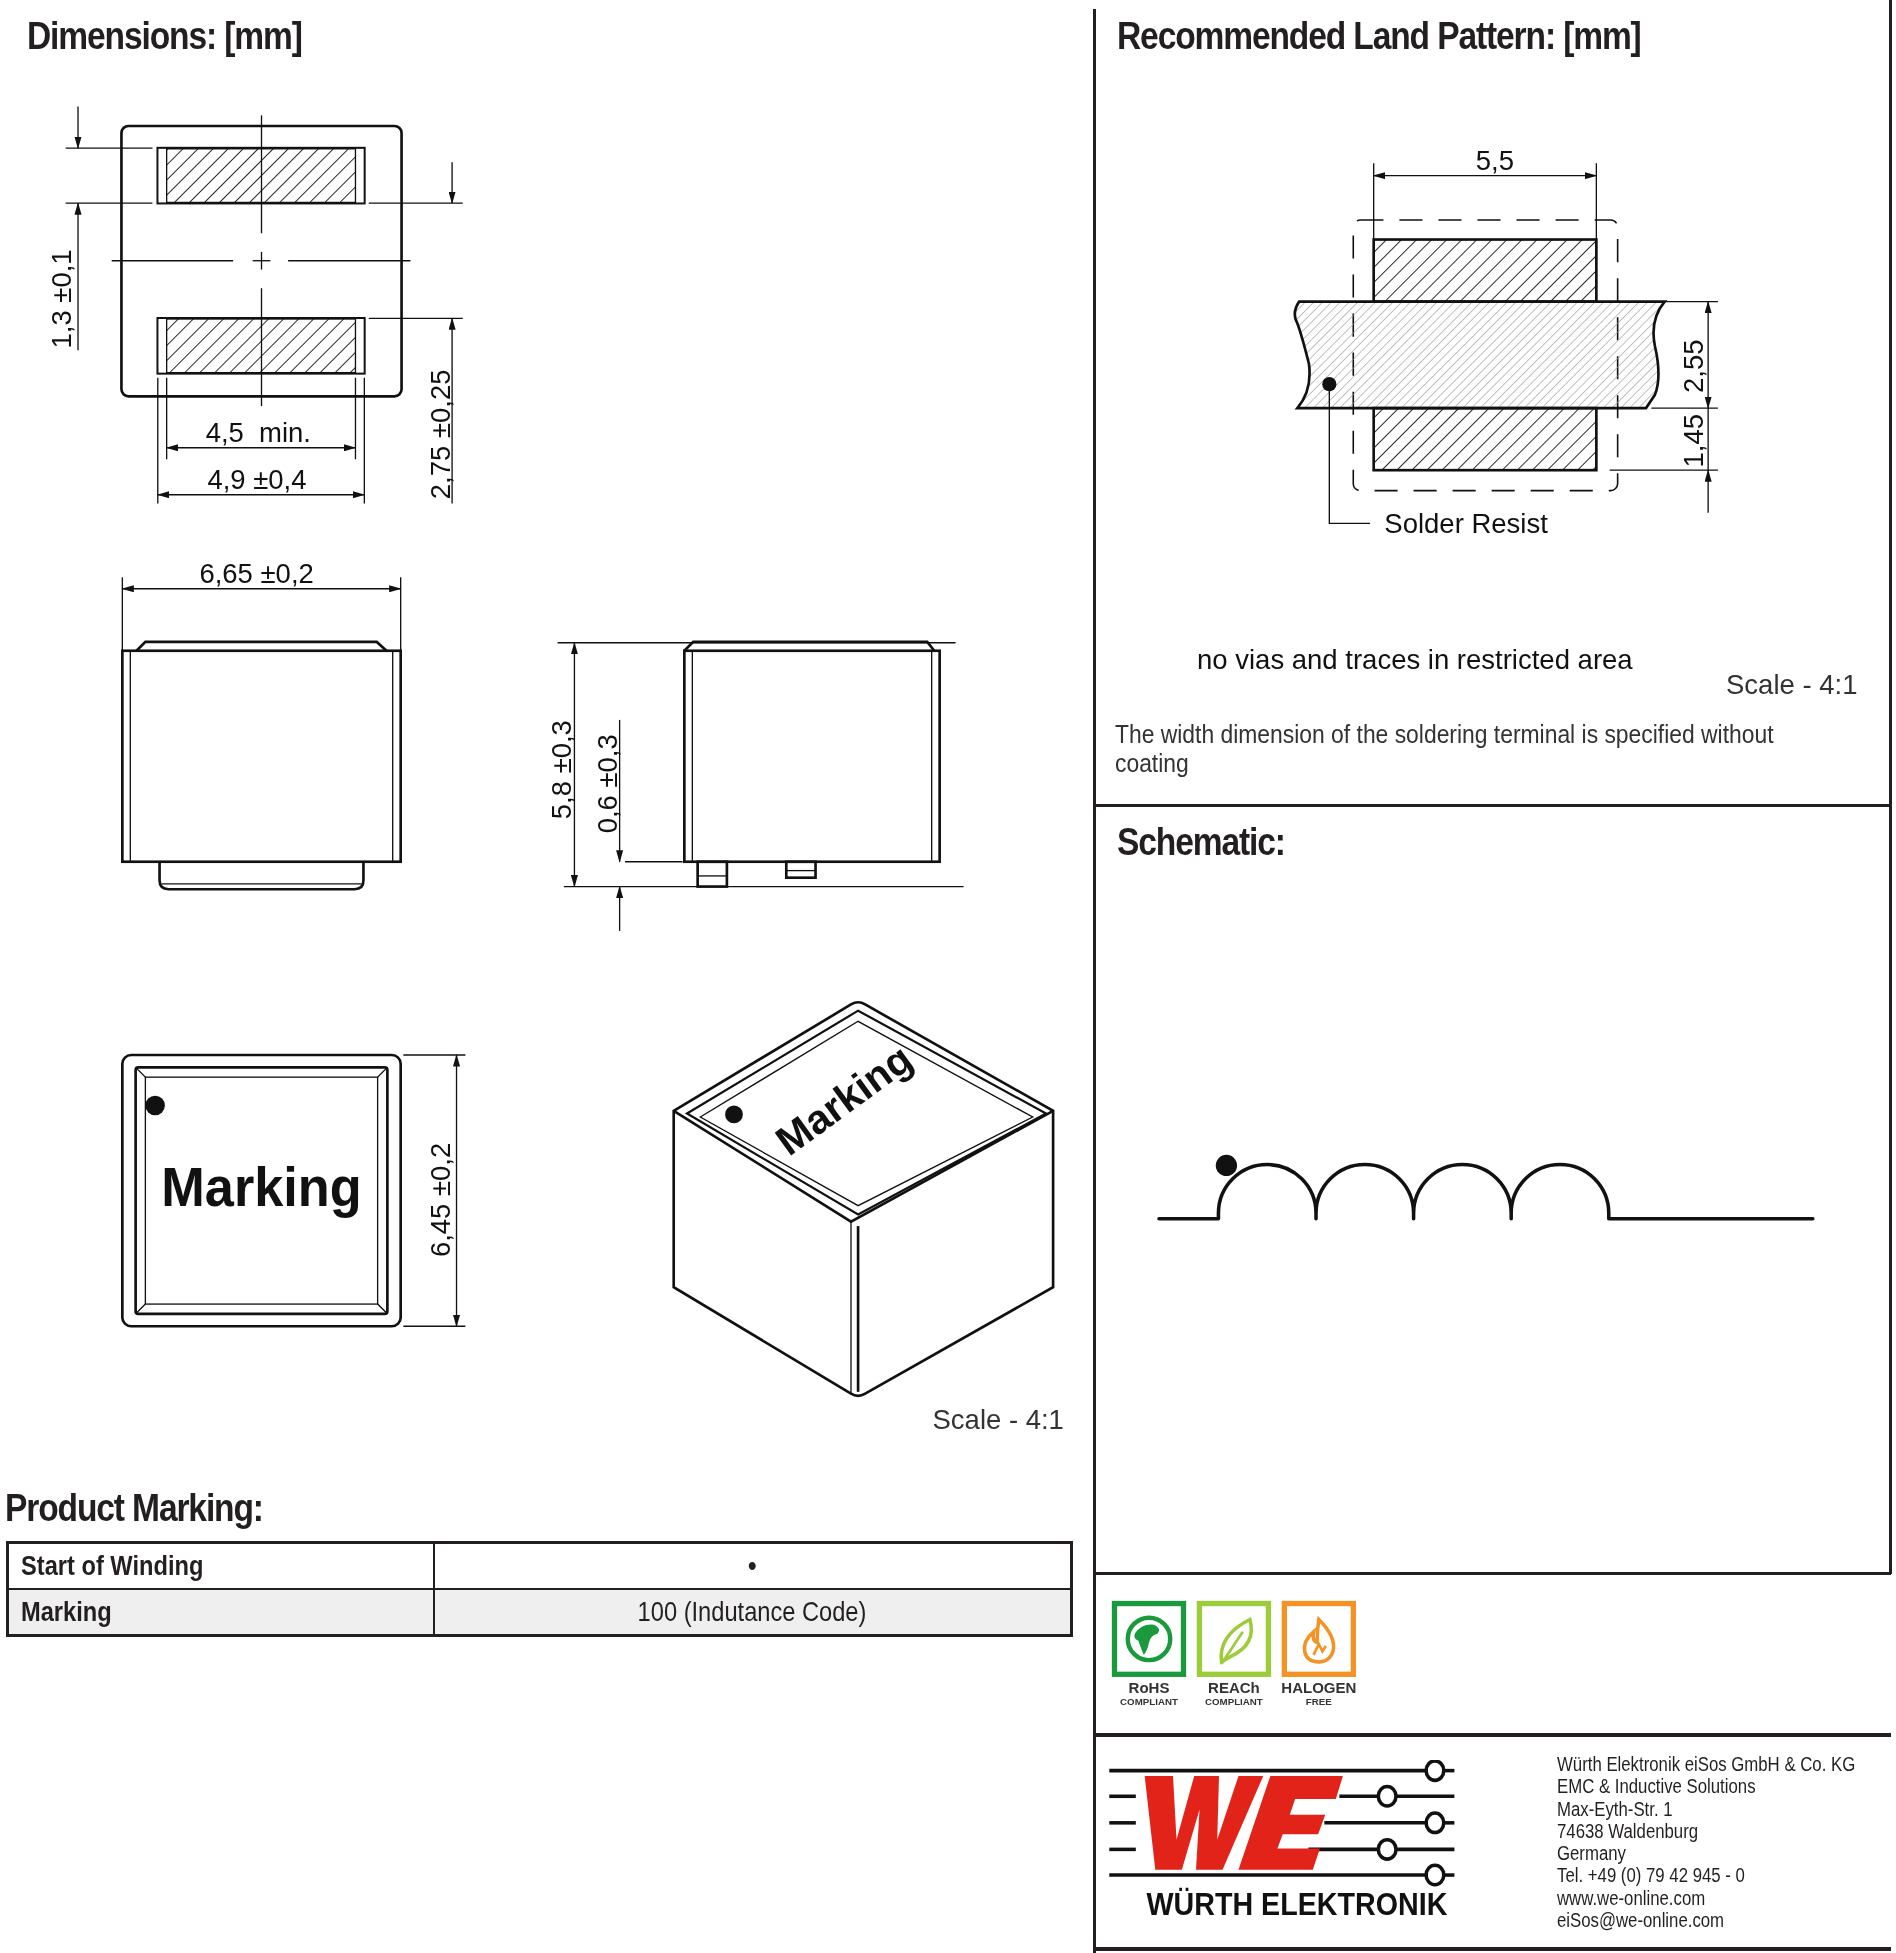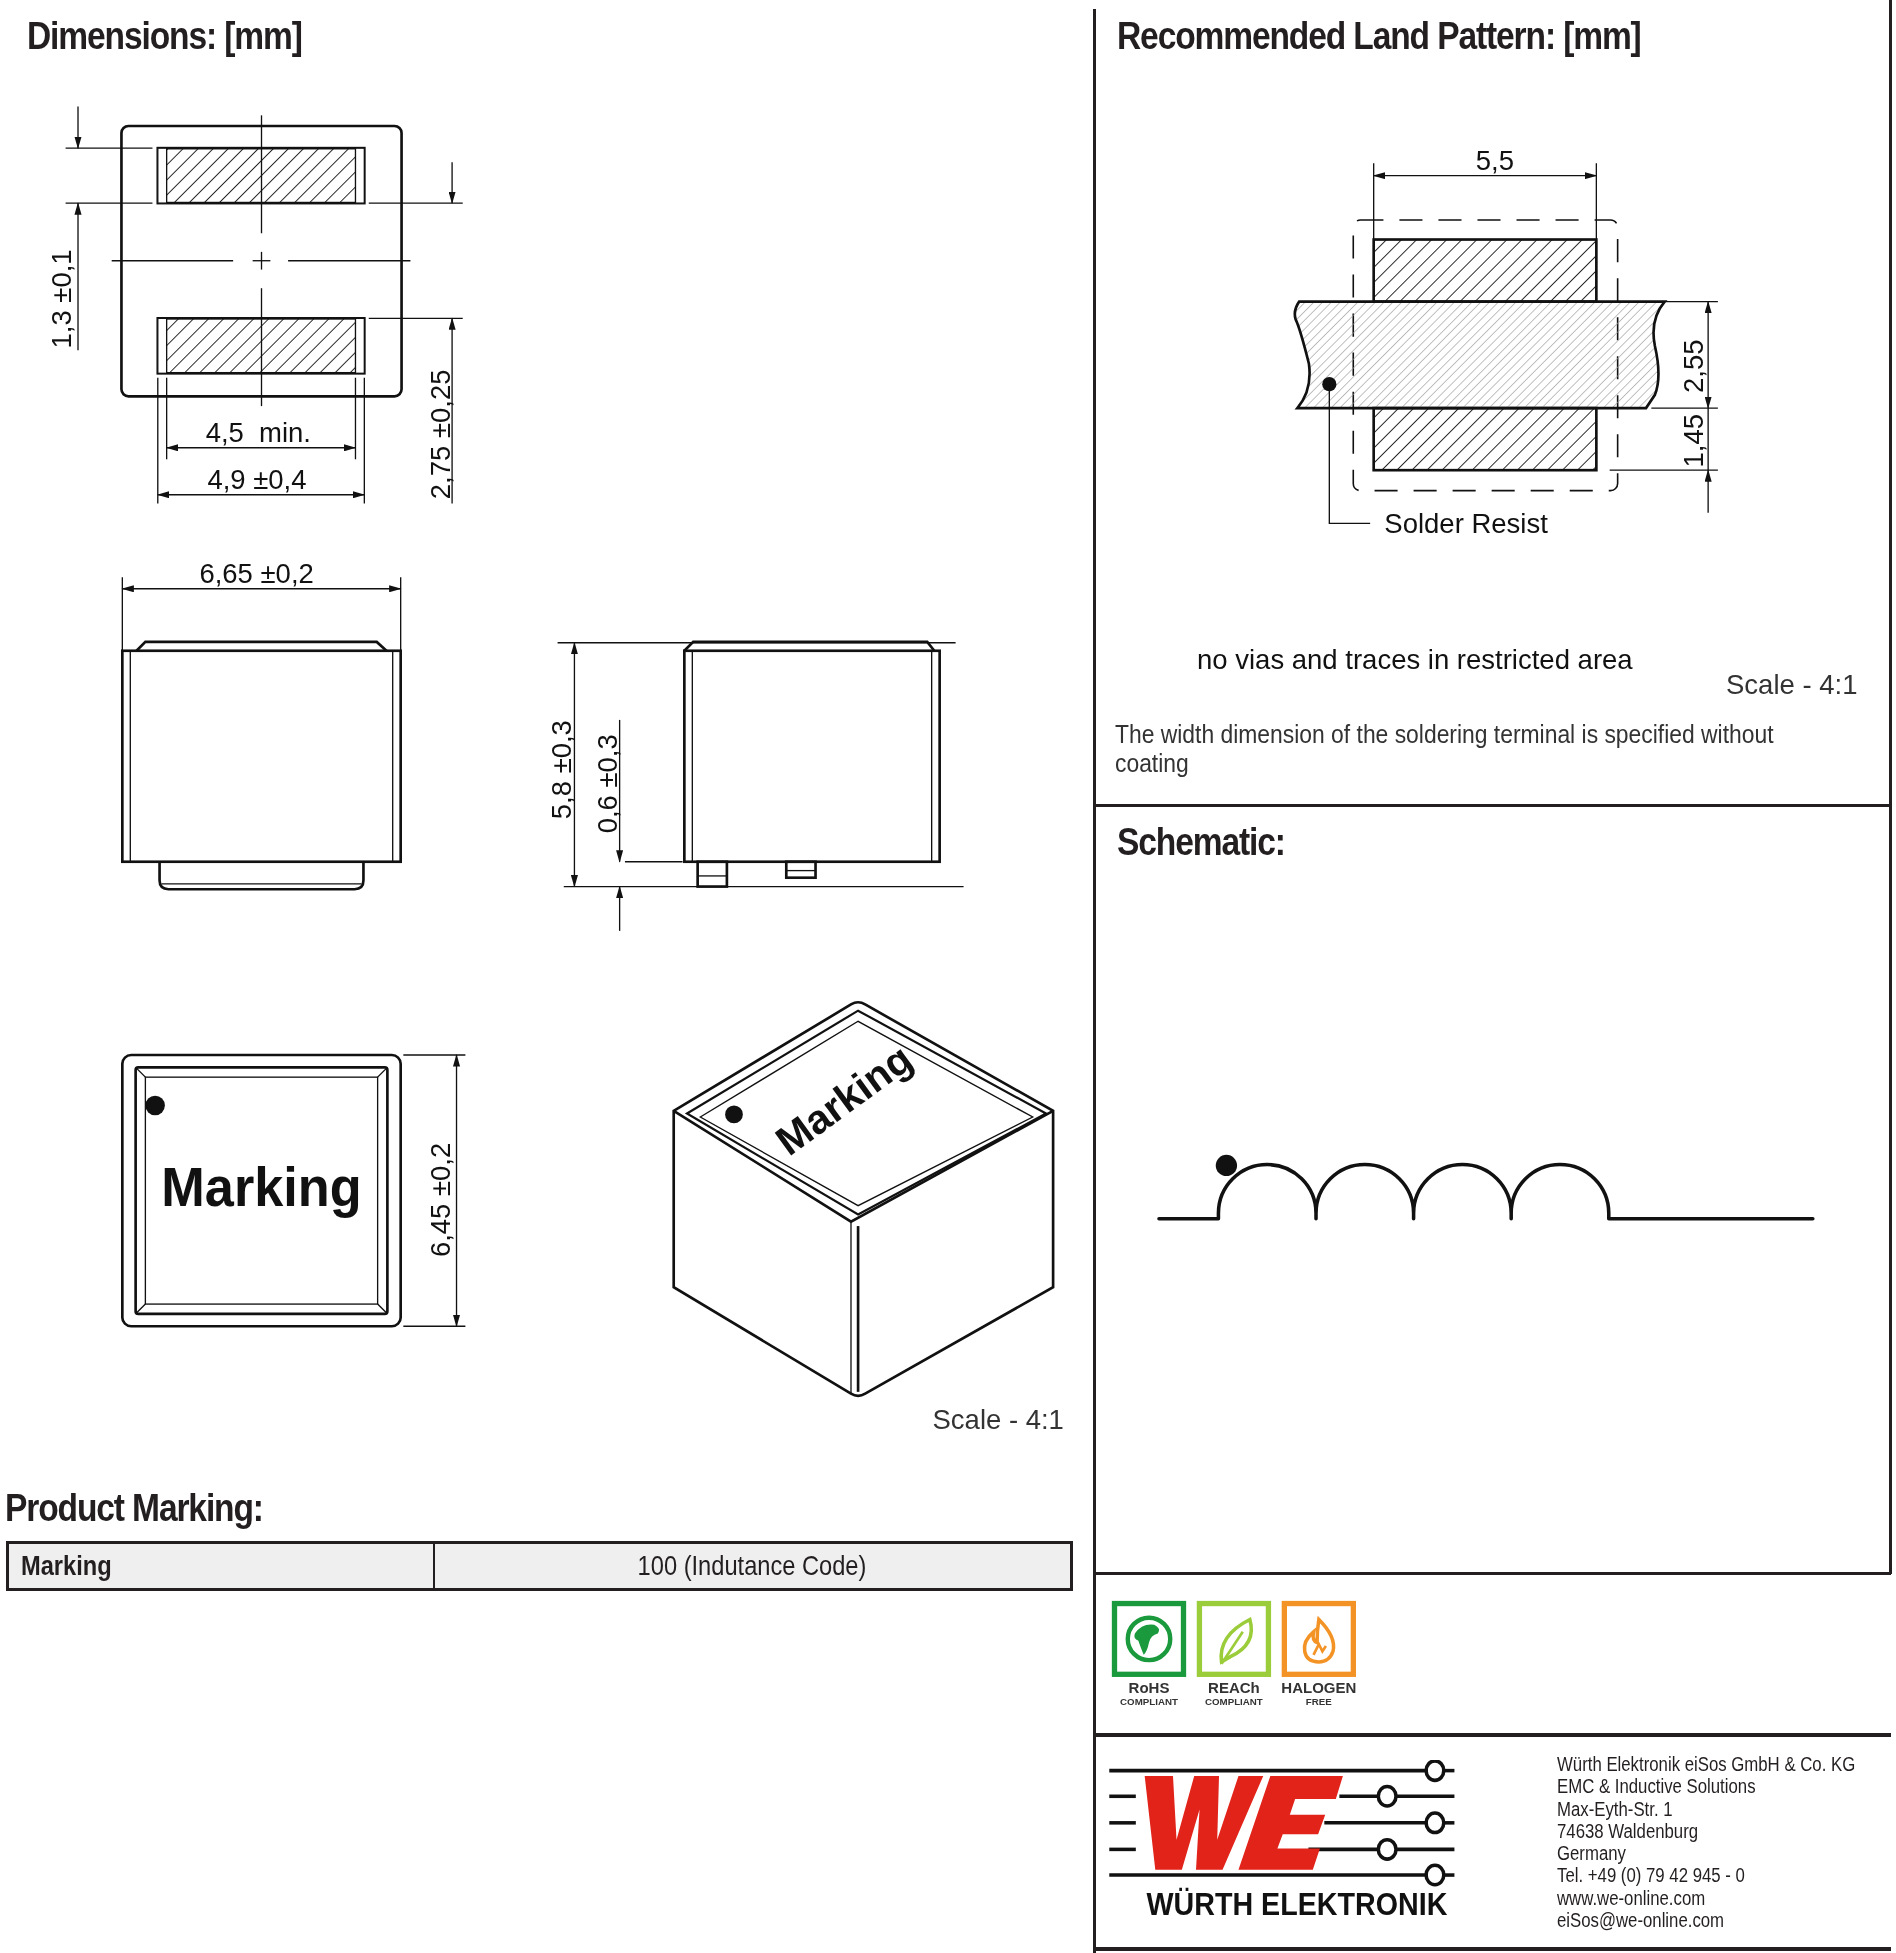--- a/index.html
+++ b/index.html
@@ -188,20 +188,24 @@
 <div class="abs note" style="left:1726px; top:669px; color:#333;">Scale - 4:1</div>
 <div class="abs cond" style="left:1115px; top:720px; width:798px; line-height:29px;">The width dimension of the soldering terminal is specified without coating</div>
 
 <svg class="abs" style="left:1096px; top:807px;" width="794" height="763" viewBox="0 0 895 860">
   <circle cx="147" cy="404" r="12" fill="#111"></circle>
   <path d="M71,464 L138,464 L138,458 A55,55 0 0 1 248,458 L248,464 L248,458 A55,55 0 0 1 358,458 L358,464 L358,458 A55,55 0 0 1 468,458 L468,464 L468,458 A55,55 0 0 1 578,458 L578,464 L808,464" stroke="#111" stroke-width="4" fill="none" stroke-linecap="round" stroke-linejoin="round"></path>
 </svg>
 
 <table class="table">
   <tbody>
+      <tr>
+    <td class="k"><span>Start of Winding</span></td>
+    <td class="v"><span style="font-size:30px;">•</span></td>
+  </tr>
   <tr class="alt">
     <td class="k"><span>Marking</span></td>
     <td class="v"><span>100 (Indutance Code)</span></td>
   </tr>
 </tbody>
   </table>
 
 <svg class="abs" style="left:1108px; top:1600px;" width="266" height="115" viewBox="0 0 300 130">
   <g>
     <rect x="7" y="4" width="78" height="80" fill="#fff" stroke="#1a9a3c" stroke-width="6"></rect>

